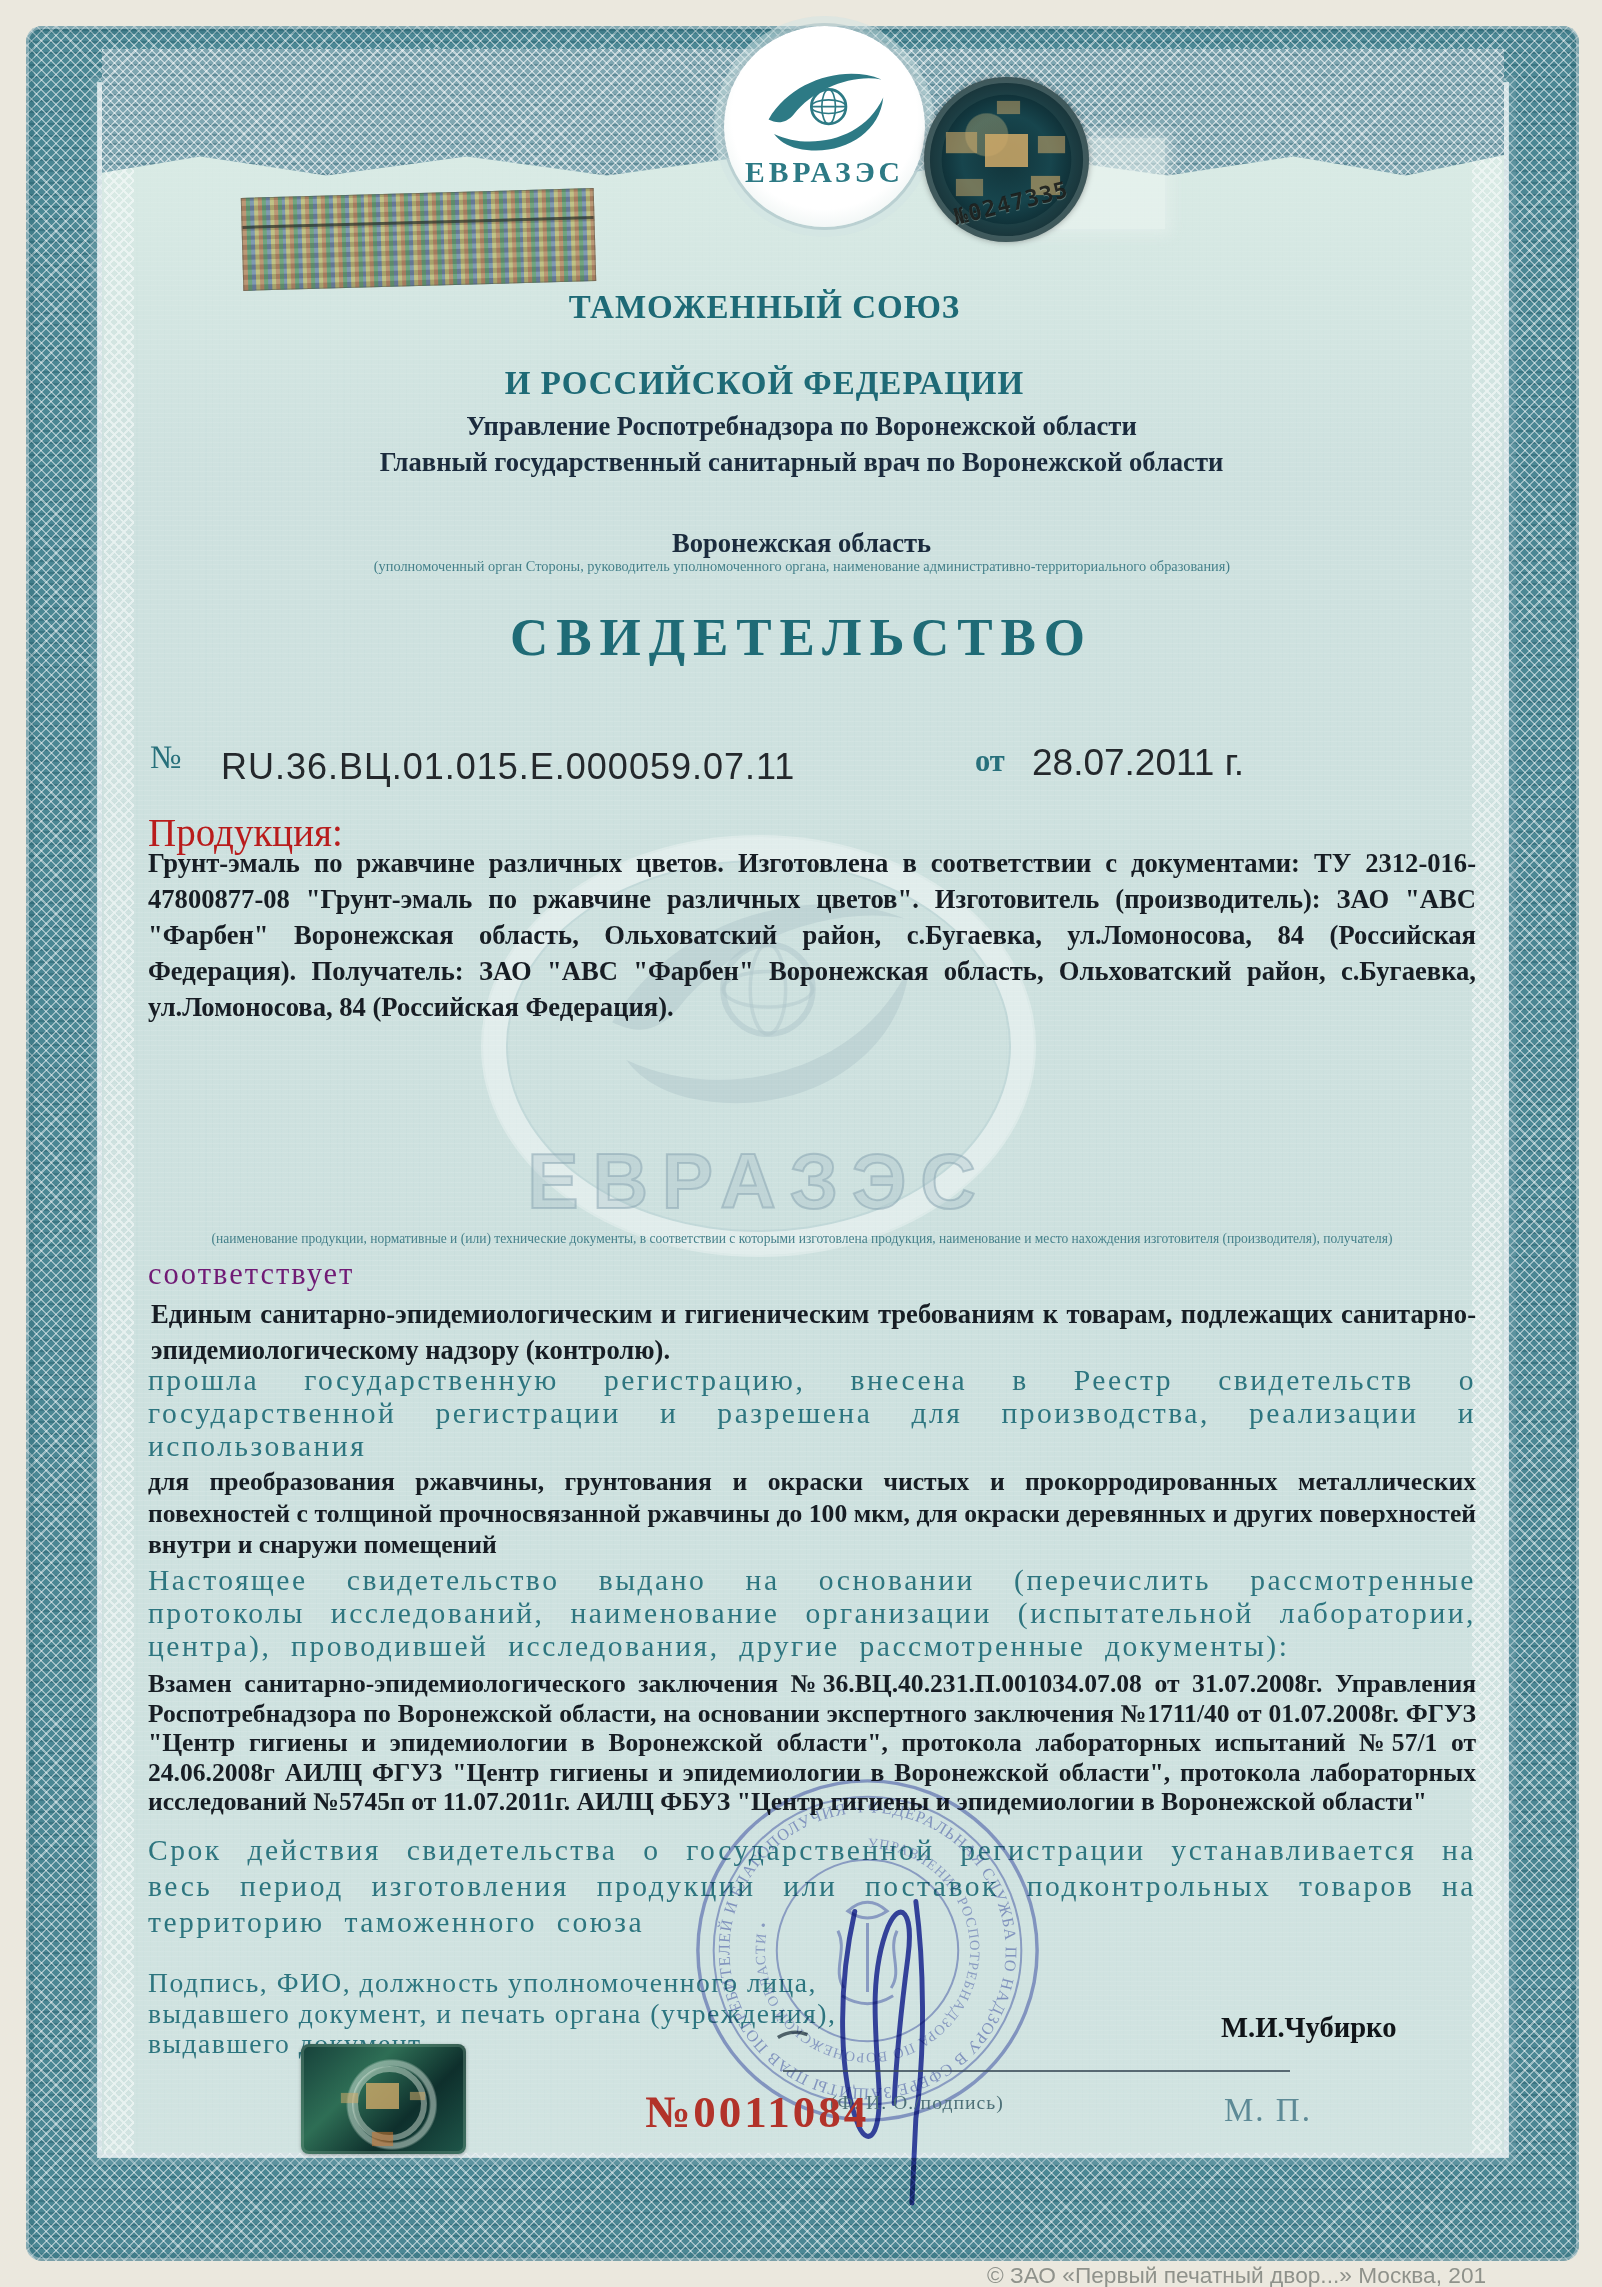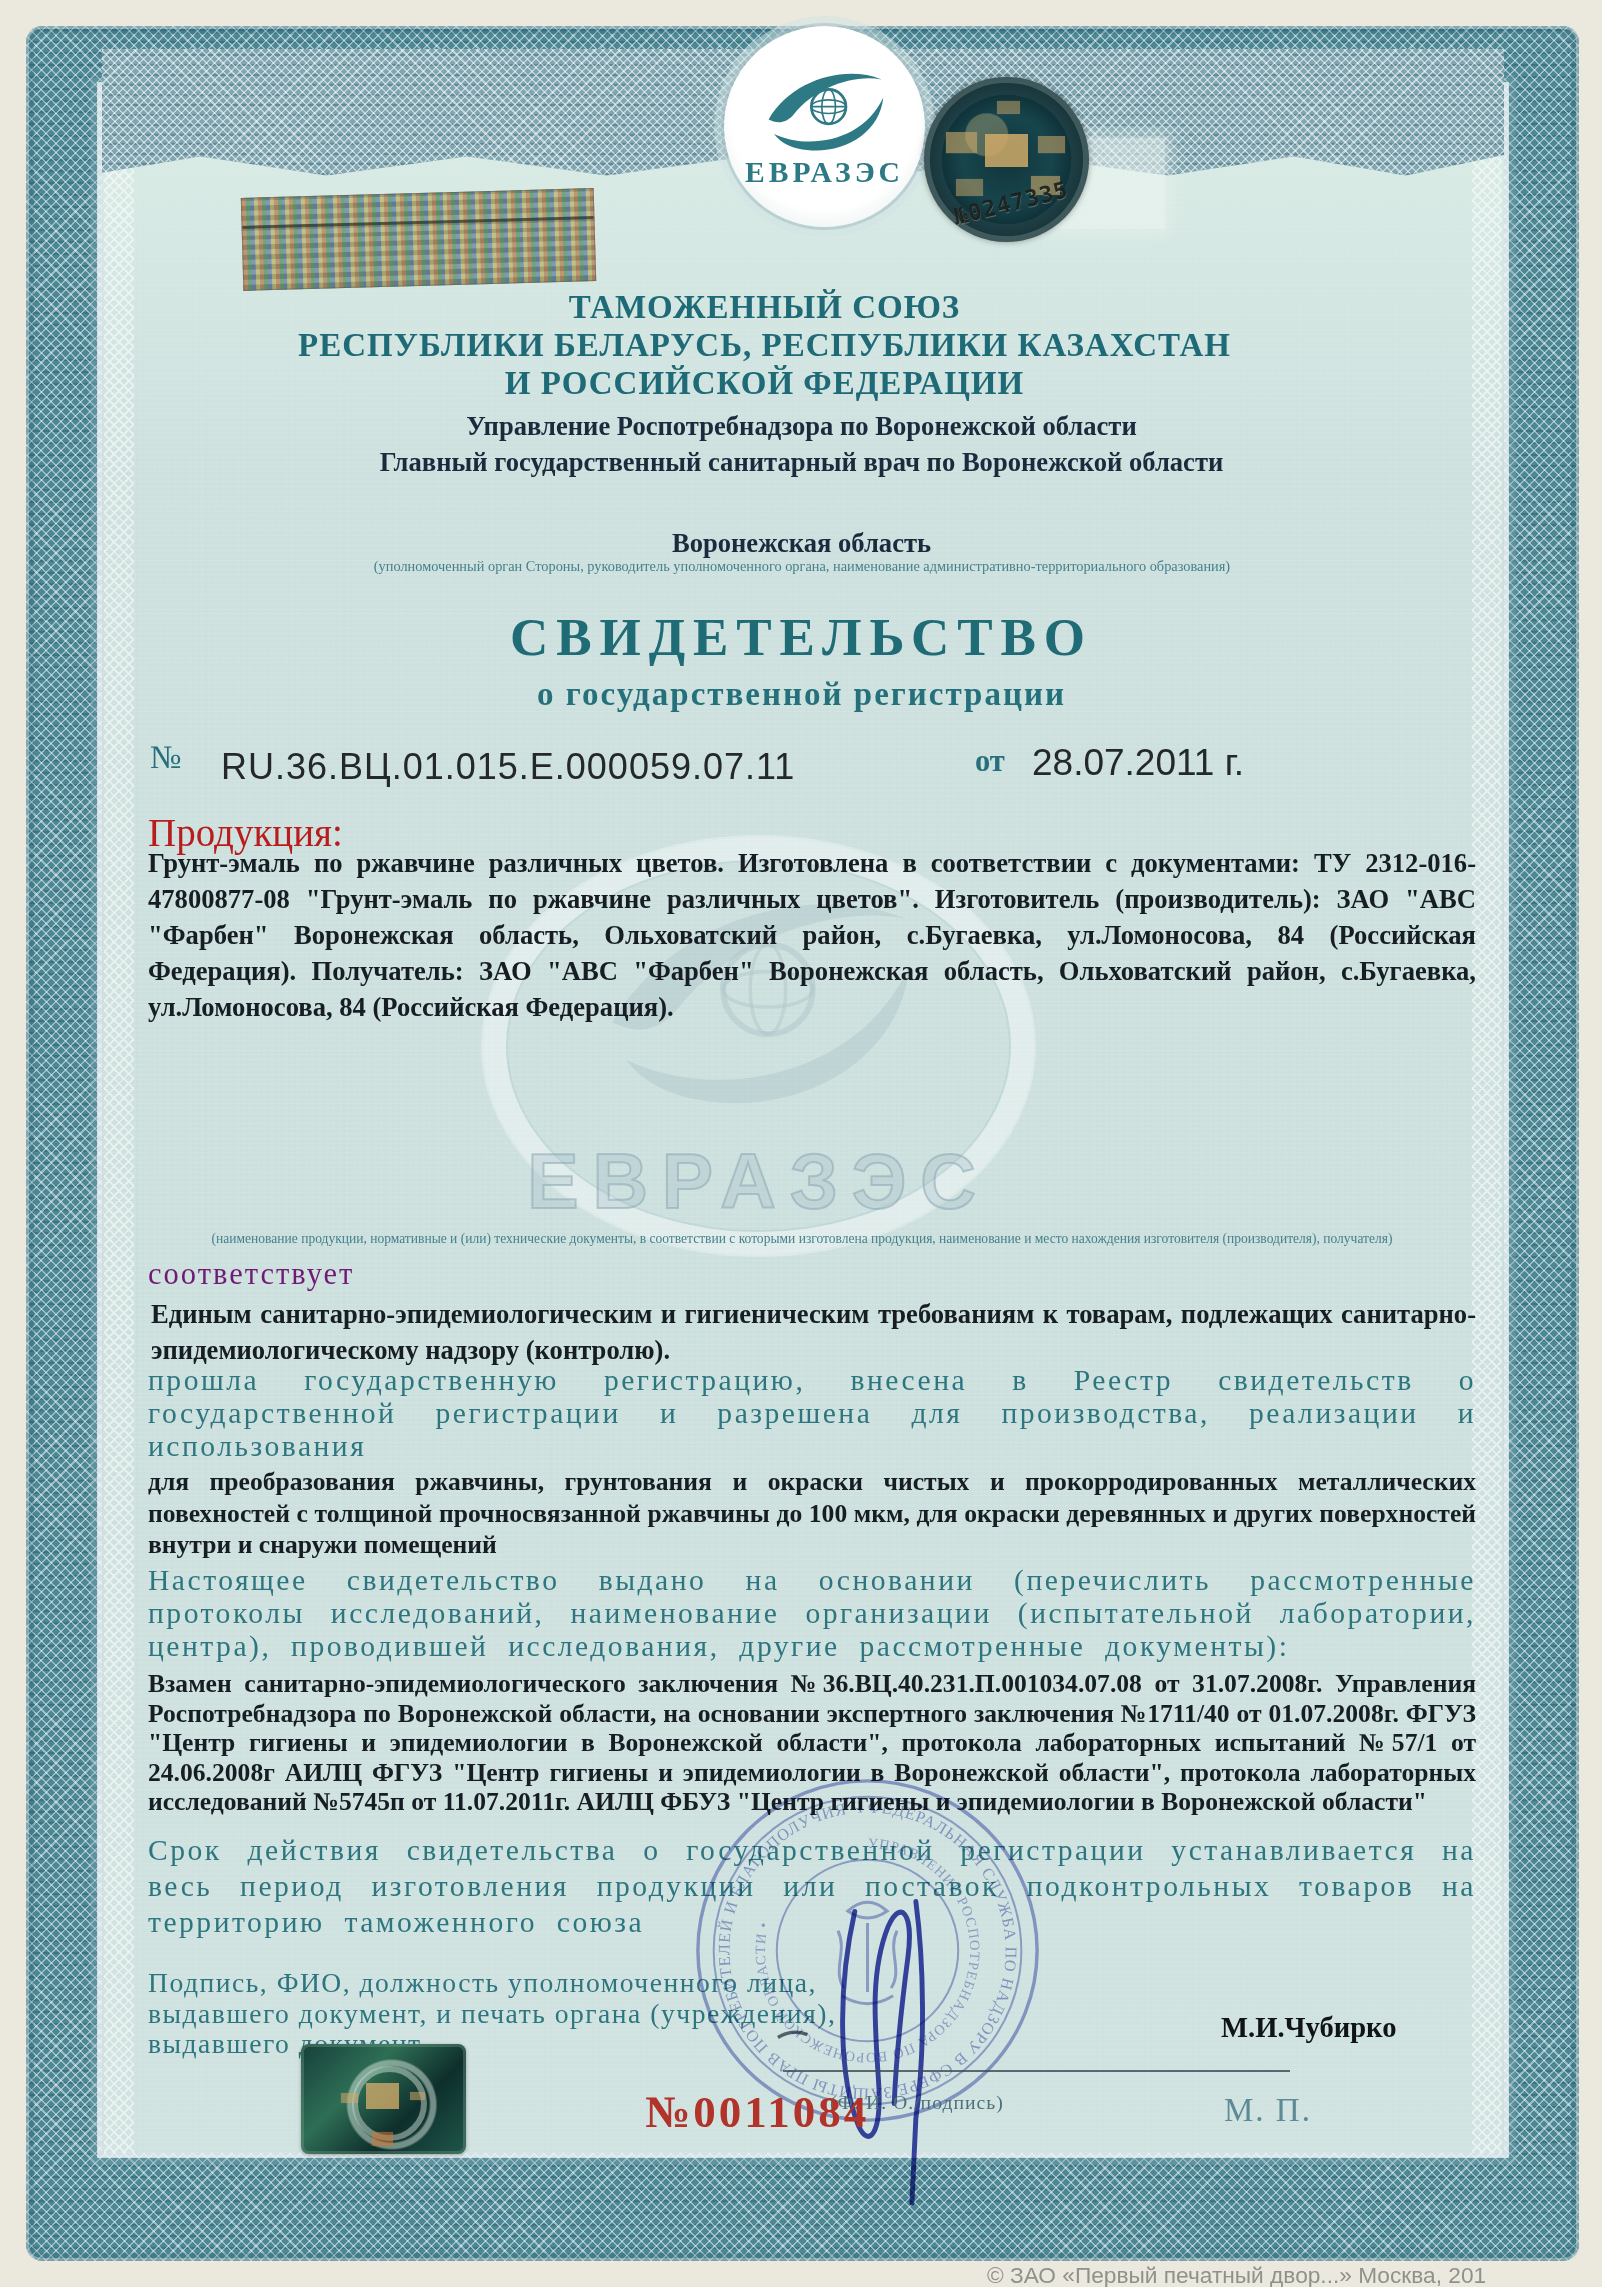--- a/index.html
+++ b/index.html
@@ -140,29 +140,27 @@
   </div>
 
   <div class="holo-coin">
     <div class="gold"></div>
     <div class="num">№0247335</div>
   </div>
 
   <div class="holo-strip"></div>
 
   <div class="t hdr" style="top:288px;">ТАМОЖЕННЫЙ СОЮЗ</div>
-  <div class="t hdr" style="top:326px;">РЕСПУБЛИКИ БЕЛАРУСЬ, РЕСПУБЛИКИ КАЗАХСТАН</div>
   <div class="t hdr" style="top:364px;">И РОССИЙСКОЙ ФЕДЕРАЦИИ</div>
   <div class="t auth" style="top:408px;">Управление Роспотребнадзора по Воронежской области</div>
   <div class="t auth" style="top:444px;">Главный государственный санитарный врач по Воронежской области</div>
   <div class="t auth" style="top:481px;margin-top:44px;">Воронежская область</div>
   <div class="t note" style="top:558px;left:50%;transform:translateX(-50%) scaleX(.97);">(уполномоченный орган Стороны, руководитель уполномоченного органа, наименование административно-территориального образования)</div>
 
   <div class="t title-main" style="top:607px;">СВИДЕТЕЛЬСТВО</div>
-  <div class="t title-sub" style="top:676px;">о государственной регистрации</div>
 
   <div class="t teal" style="top:739px;left:150px;font-size:33px;">№</div>
   <div class="t num-sans" style="top:746px;left:221px;font-size:36px;letter-spacing:1px;">RU.36.ВЦ.01.015.Е.000059.07.11</div>
   <div class="t teal" style="top:744px;left:975px;font-size:30.5px;font-weight:bold;">от</div>
   <div class="t num-sans" style="top:742px;left:1032px;font-size:37px;">28.07.2011 г.</div>
 
   <div class="t" style="top:810px;left:148px;font-size:39px;color:#b91c1c;">Продукция:</div>
   <div class="t para-black" style="top:845px;left:148px;width:1328px;">Грунт-эмаль по ржавчине различных цветов. Изготовлена в соответствии с документами: ТУ 2312-016-47800877-08 "Грунт-эмаль по ржавчине различных цветов". Изготовитель (производитель): ЗАО "АВС "Фарбен" Воронежская область, Ольховатский район, с.Бугаевка, ул.Ломоносова, 84 (Российская Федерация).  Получатель: ЗАО "АВС "Фарбен" Воронежская область, Ольховатский район, с.Бугаевка, ул.Ломоносова, 84 (Российская Федерация).</div>
   <div class="t note" style="top:1231px;left:50%;transform:translateX(-50%) scaleX(.98);font-size:13.8px;">(наименование продукции, нормативные и (или) технические документы, в соответствии с которыми изготовлена продукция, наименование и место нахождения изготовителя (производителя), получателя)</div>
 

